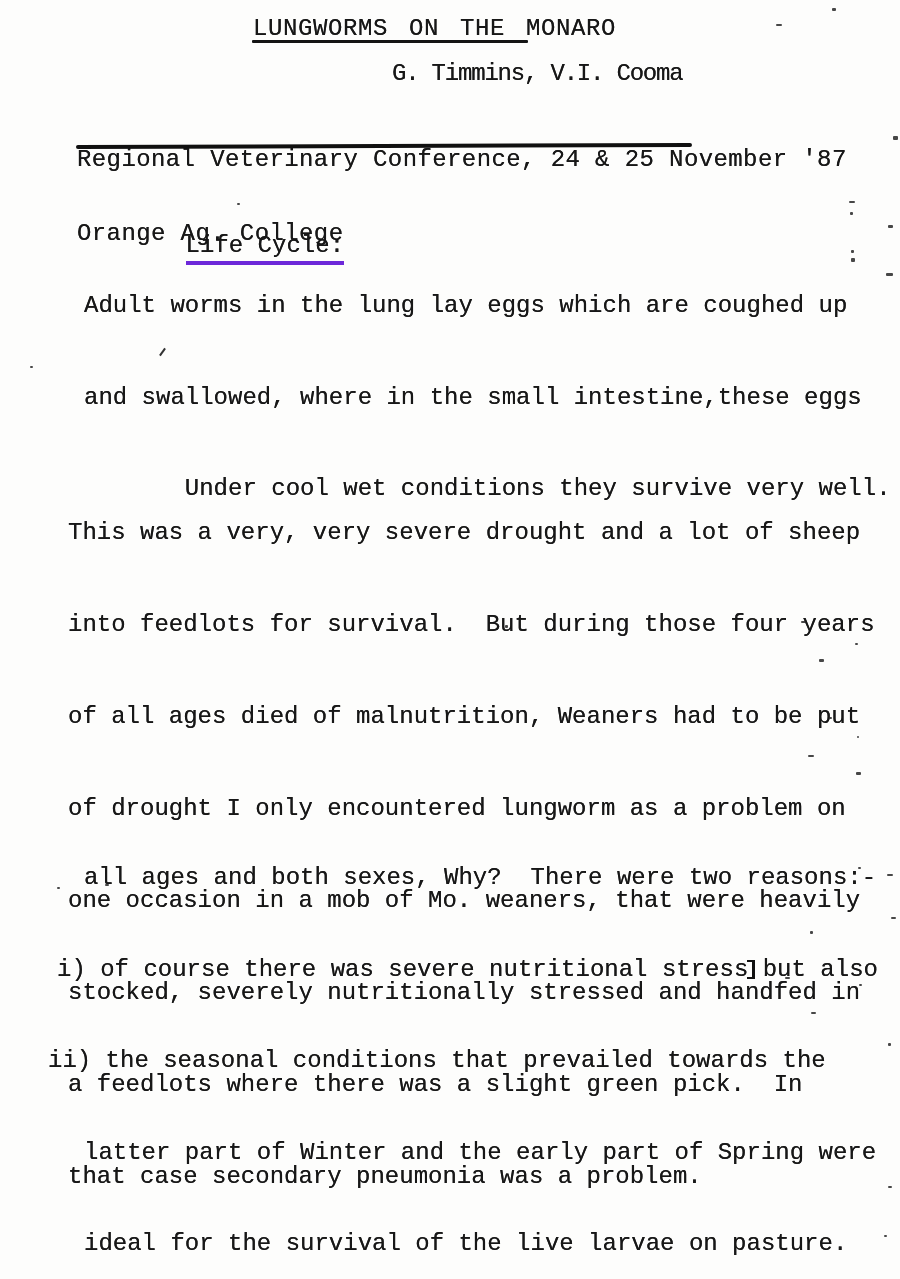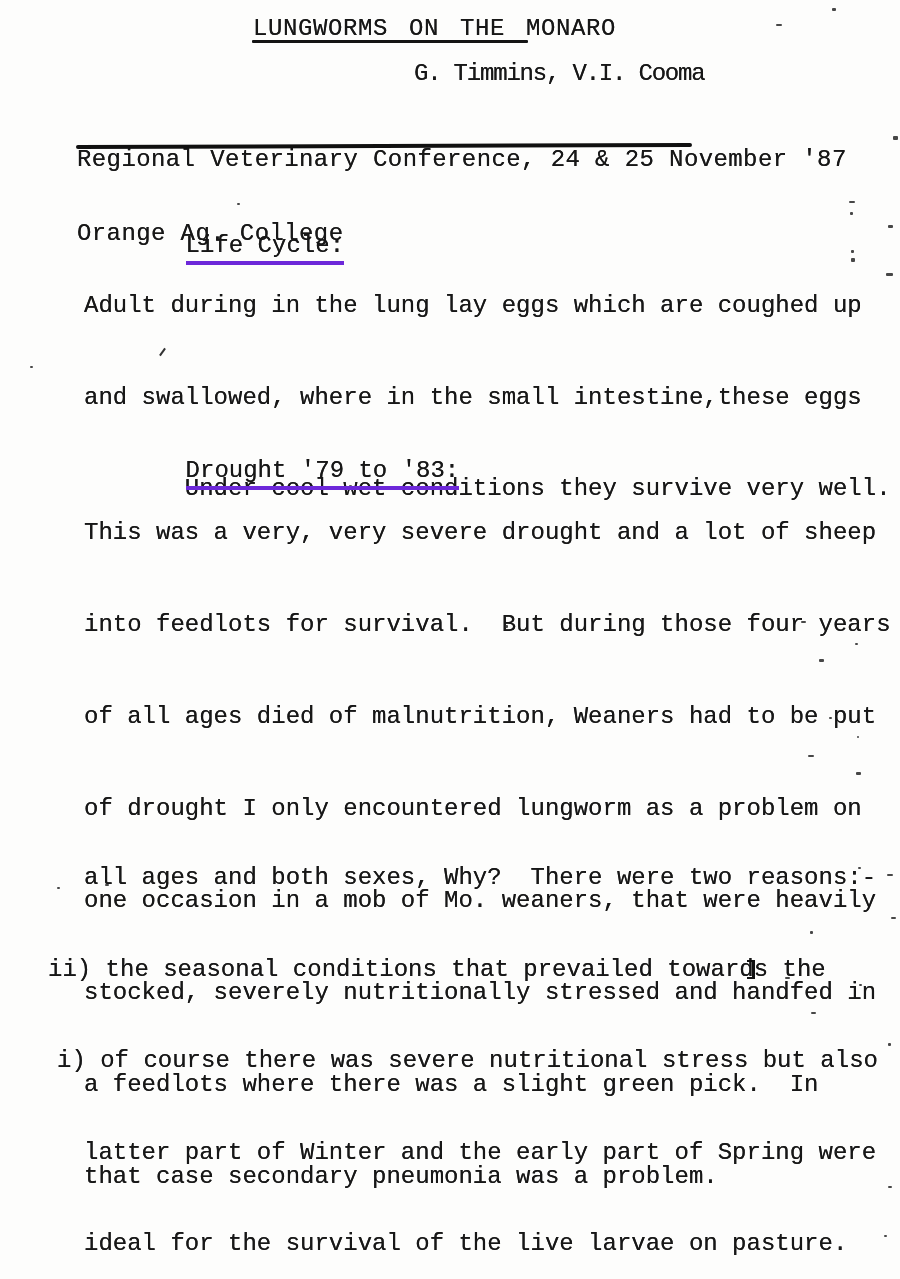--- a/index.html
+++ b/index.html
@@ -20,21 +20,21 @@
   }
   .doc-title{
     left:253px;top:15px;
     letter-spacing:0.6px;
     word-spacing:6px;
   }
   .title-underline{
     position:absolute;left:252px;top:40px;width:276px;height:3px;
     background:#141414;border-radius:1px;
   }
-  .byline{left:414px;top:60px;letter-spacing:-1.2px;}
+  .byline{left:392px;top:60px;letter-spacing:-1.2px;}
   .conf-block{left:77px;top:96px;letter-spacing:0.4px;}
   .conf-block .ln20{height:20.3px;line-height:20.3px;}
   .header-rule{
     position:absolute;left:76px;top:144px;width:616px;height:4px;
     background:#101010;border-radius:2px;transform:rotate(-0.18deg);
   }
   .heading span{
     display:inline-block;
     padding-bottom:2px;
     border-bottom:4px solid #6d28d9;
@@ -66,43 +66,40 @@
   <div class="txt conf-block">
     <div class="ln20">Regional Veterinary Conference, 24 &amp; 25 November '87</div>
     <div class="ln20">Orange Ag. College</div>
   </div>
   <div class="header-rule"></div>
 
   <div class="txt heading" style="left:84px;top:205px;">
     <span>Life Cycle:</span>
   </div>
   <div class="txt para" style="left:84px;top:233px;">
-    <div class="ln">Adult during in the lung lay eggs which are coughed up</div>
+    <div class="ln">Adult worms in the lung lay eggs which are coughed up</div>
     <div class="ln">and swallowed, where in the small intestine,these eggs</div>
     <div class="ln">       Under cool wet conditions they survive very well.</div>
   </div>
 
-  <div class="txt heading" style="left:84px;top:430px;">
-    <span>Drought '79 to '83:</span>
-  </div>
-  <div class="txt para para2" style="left:84px;top:460px;">
+  <div class="txt para para2" style="left:68px;top:460px;">
     <div class="ln">This was a very, very severe drought and a lot of sheep</div>
     <div class="ln">into feedlots for survival.  But during those four years</div>
     <div class="ln">of all ages died of malnutrition, Weaners had to be put</div>
     <div class="ln">of drought I only encountered lungworm as a problem on</div>
     <div class="ln">one occasion in a mob of Mo. weaners, that were heavily</div>
     <div class="ln">stocked, severely nutritionally stressed and handfed in</div>
     <div class="ln">a feedlots where there was a slight green pick.  In</div>
     <div class="ln">that case secondary pneumonia was a problem.</div>
   </div>
 
   <div class="txt para" style="left:84px;top:805px;">
     <div class="ln">all ages and both sexes, Why?  There were two reasons:-</div>
+    <div class="ln hang-i">i) of course there was severe nutritional stress but also</div>
     <div class="ln hang-ii">ii) the seasonal conditions that prevailed towards the</div>
-    <div class="ln hang-i">i) of course there was severe nutritional stress but also</div>
     <div class="ln">latter part of Winter and the early part of Spring were</div>
     <div class="ln">ideal for the survival of the live larvae on pasture.</div>
     
     
     
     
     
     
     
   </div>

